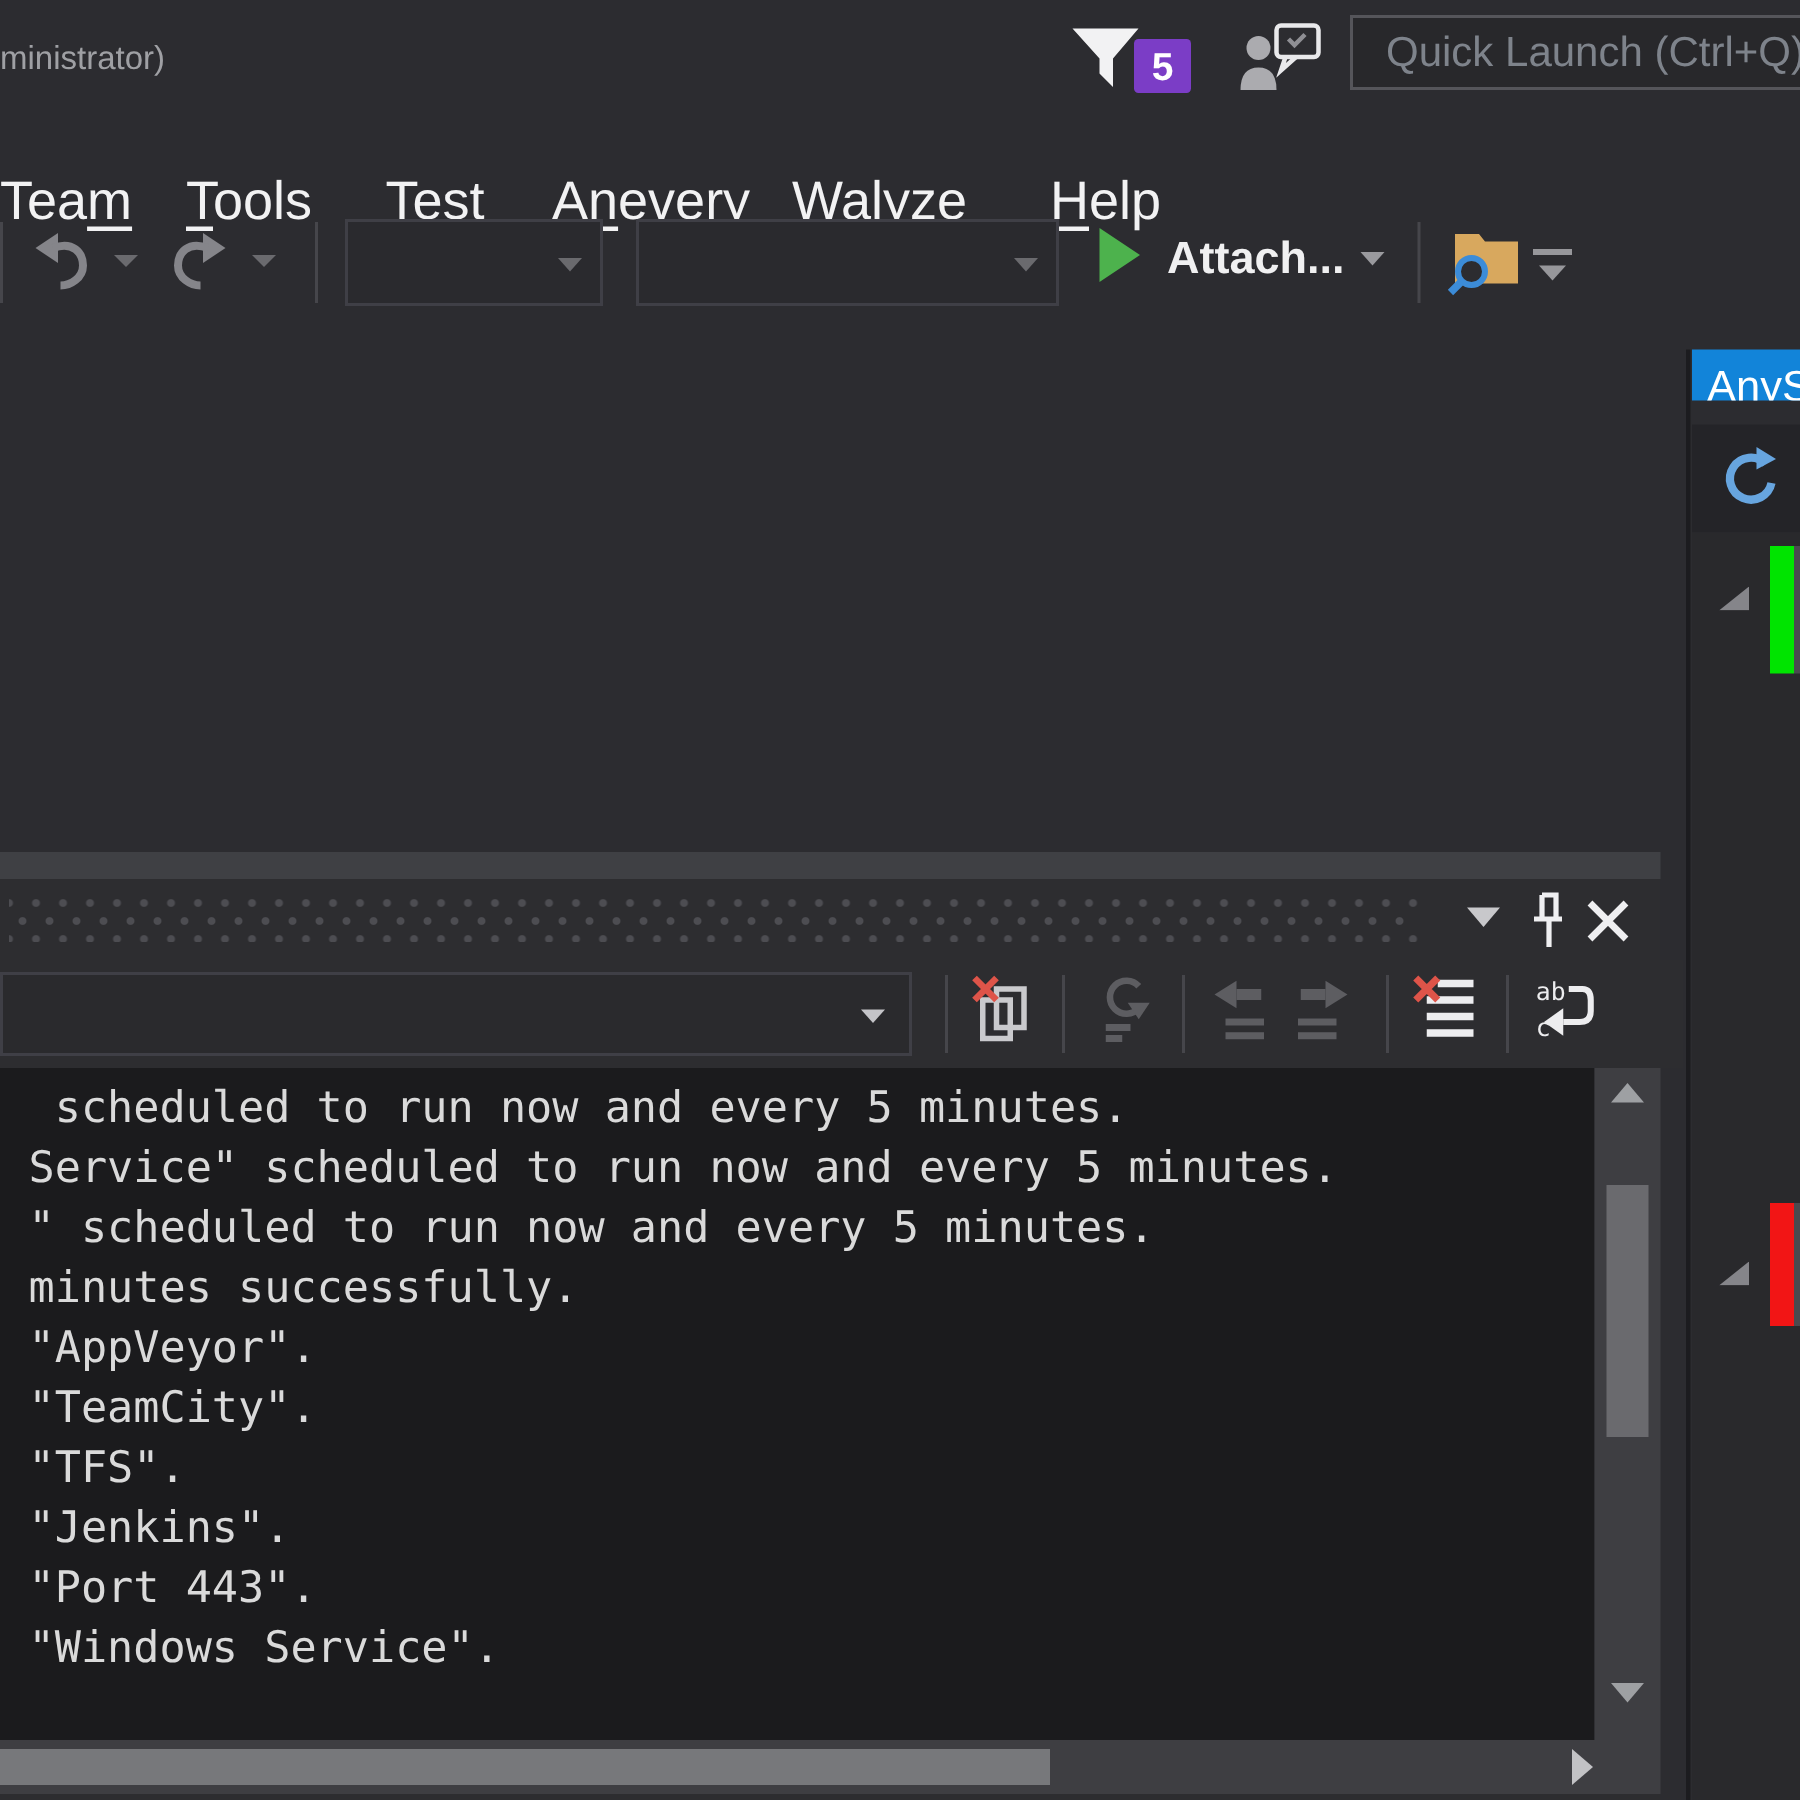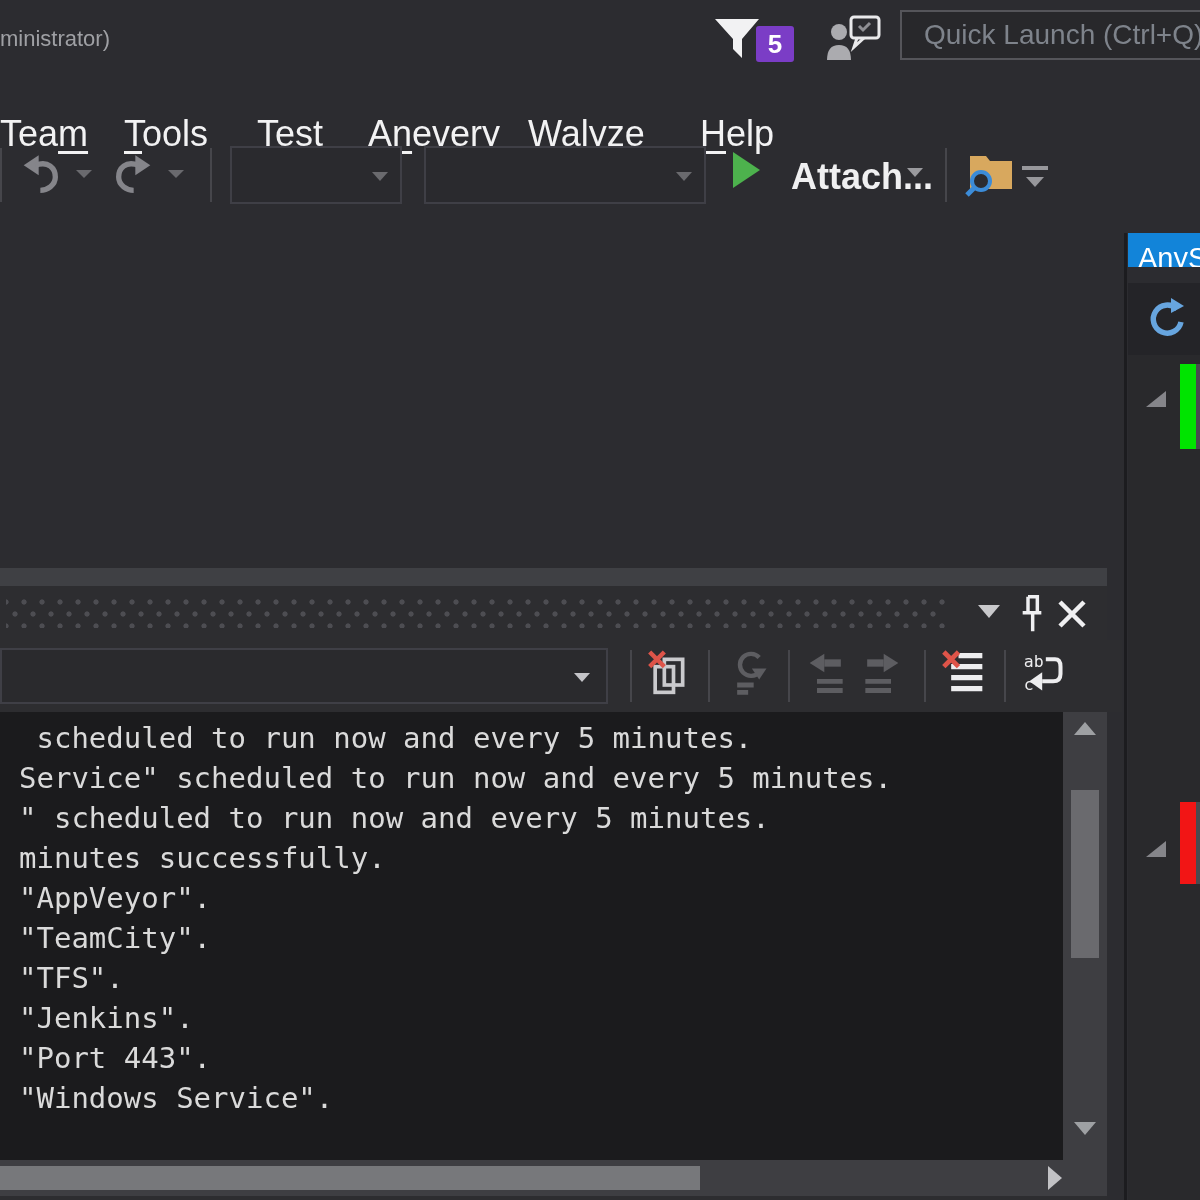--- a/index.html
+++ b/index.html
@@ -24,21 +24,21 @@
   .menu-item .u{text-decoration:underline;text-underline-offset:5px;}
 
   
   .tb-sep{width:2px;background:#46464B;}
   .caret{width:0;height:0;border-left:8px solid transparent;border-right:8px solid transparent;
          border-top:9px solid #6A6A6E;}
   .combo{height:58px;background:#2A2A2E;border:2px solid #3F3F46;box-sizing:border-box;}
   .combo .caret{position:absolute;right:12px;top:24px;}
   .play{width:0;height:0;border-top:18px solid transparent;border-bottom:18px solid transparent;
         border-left:27px solid #4DB24D;}
-  .attach-label{font-size:36px;font-weight:600;color:#F0F0F1;margin-left:13px;}
+  .attach-label{font-size:30px;font-weight:600;color:#F0F0F1;}
   .ovf-line{width:26px;height:4px;background:#97979B;}
   .ovf-tri{width:0;height:0;border-left:9px solid transparent;border-right:9px solid transparent;
            border-top:10px solid #97979B;}
 
   
   .rp-border{left:1124px;top:233px;width:3px;height:967px;background:#1C1C1F;}
   .rp-tab{left:1128px;top:233px;width:72px;height:34px;background:#1284D9;color:#FFF;
           font-size:29px;line-height:50px;padding-left:10px;box-sizing:border-box;overflow:hidden;}
   .rp-toolbar{left:1128px;top:283px;width:72px;height:72px;background:#242428;}
   .rp-content{left:1128px;top:355px;width:72px;height:845px;background:#29292C;}

